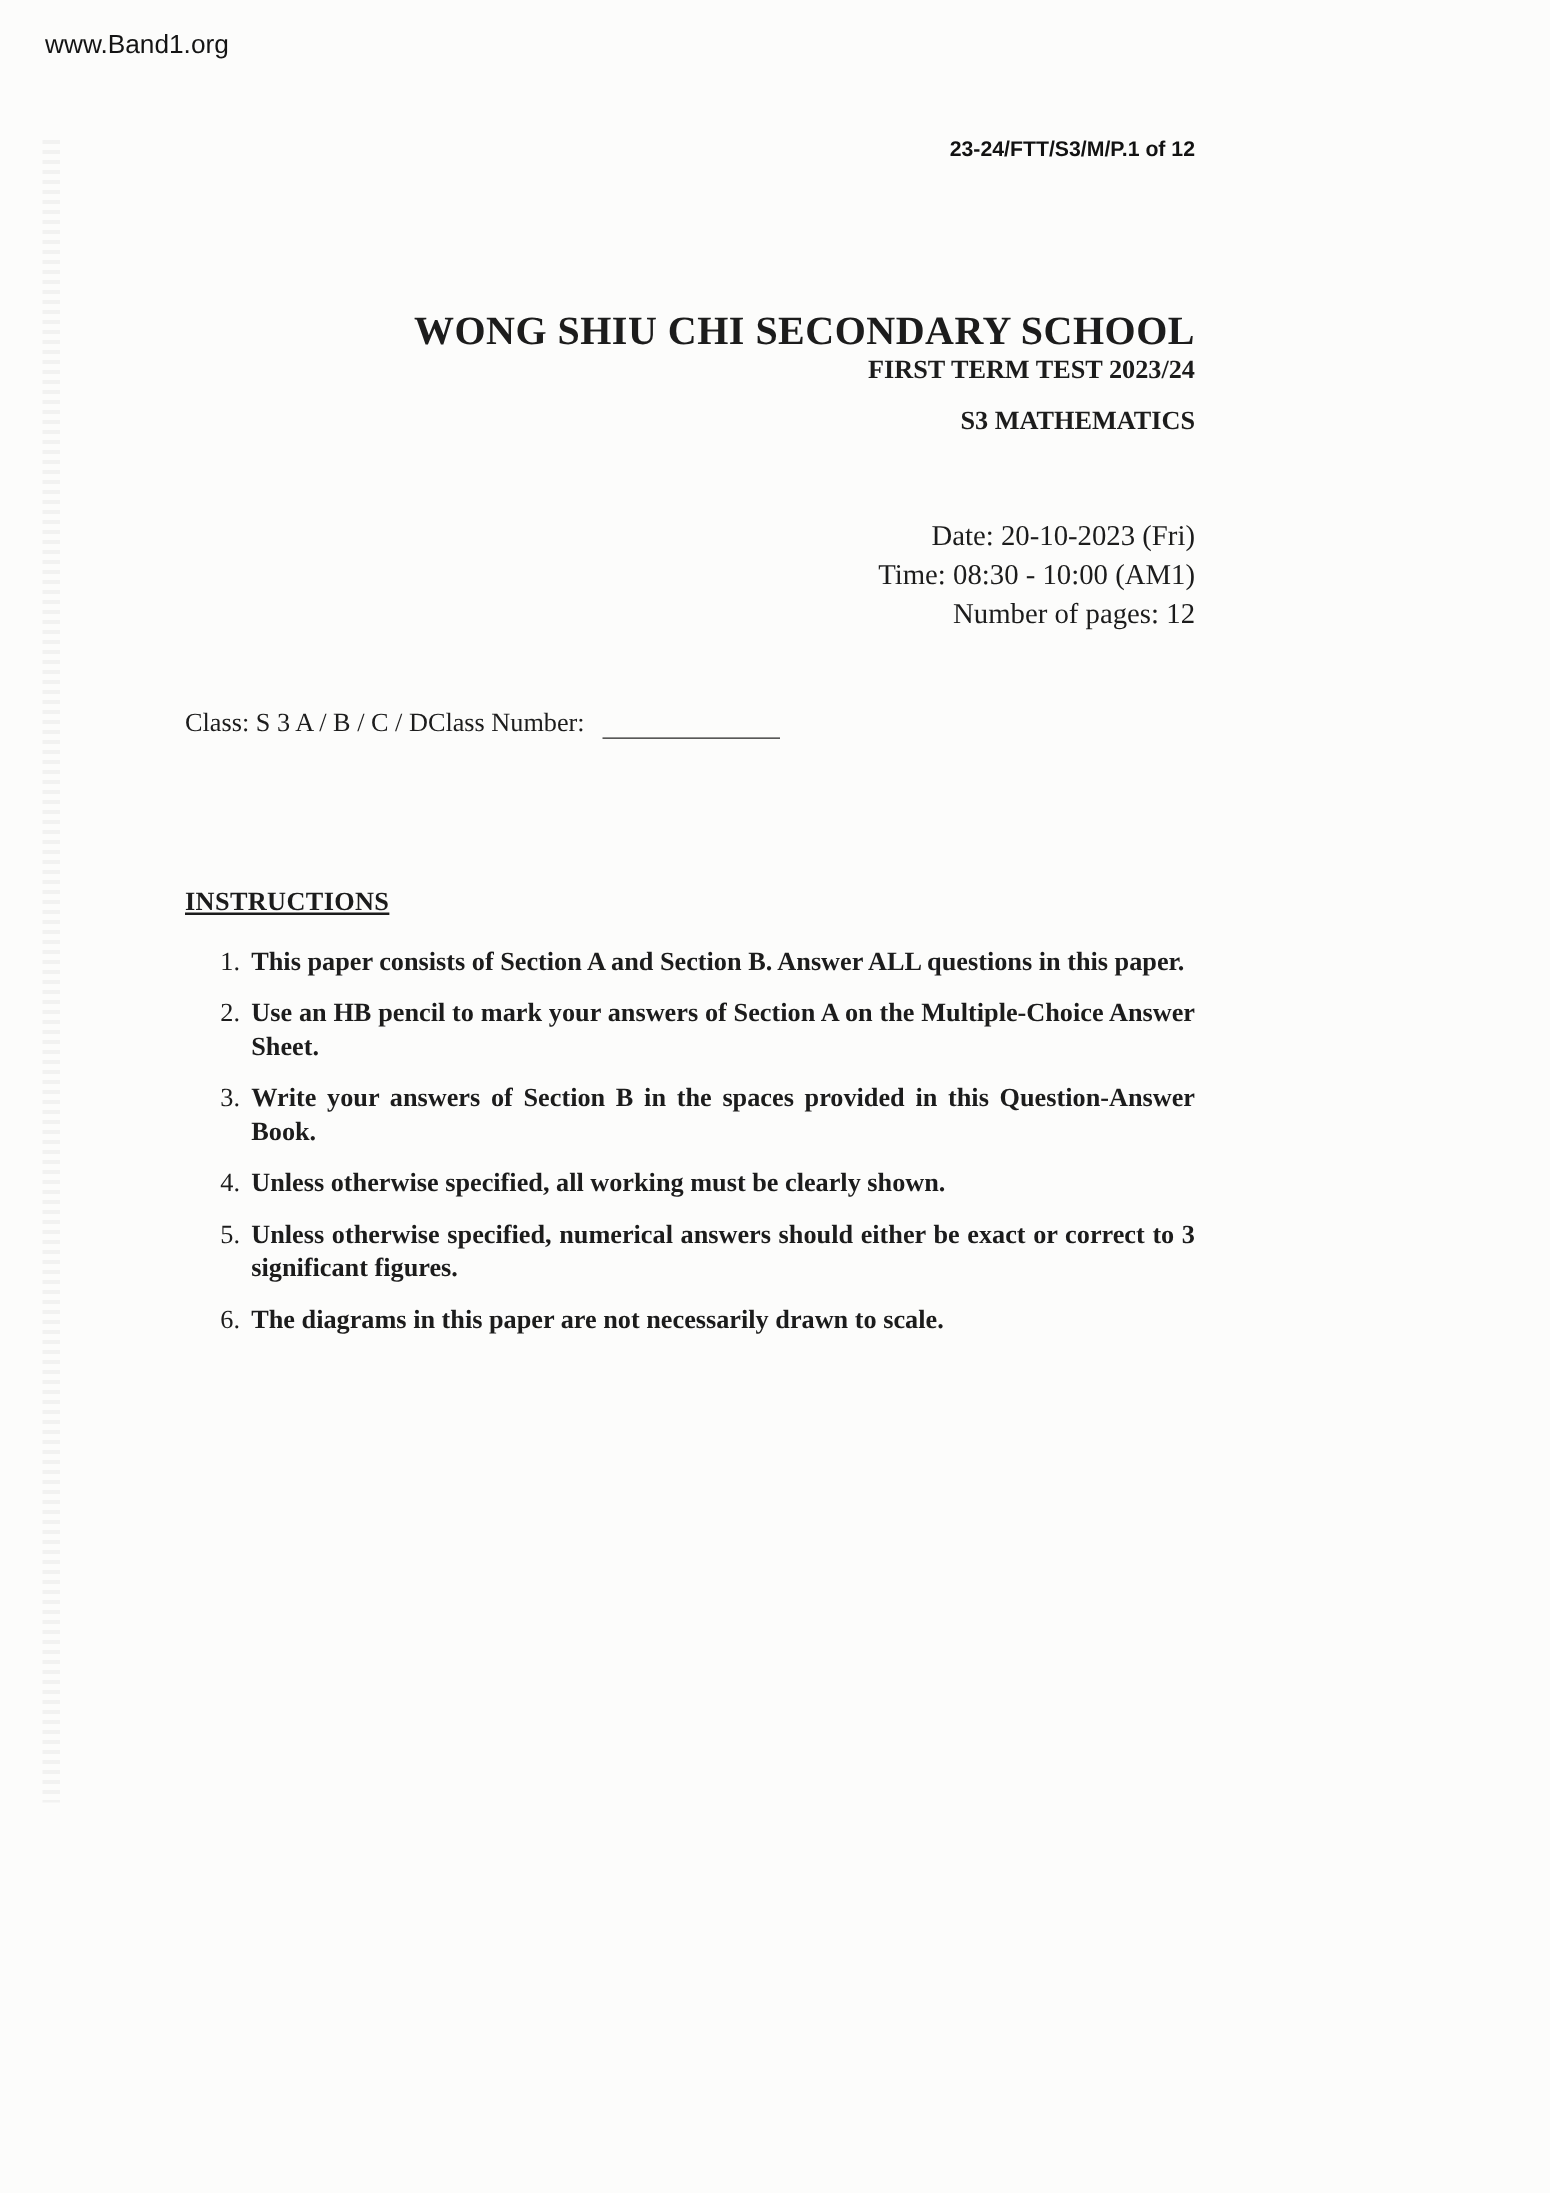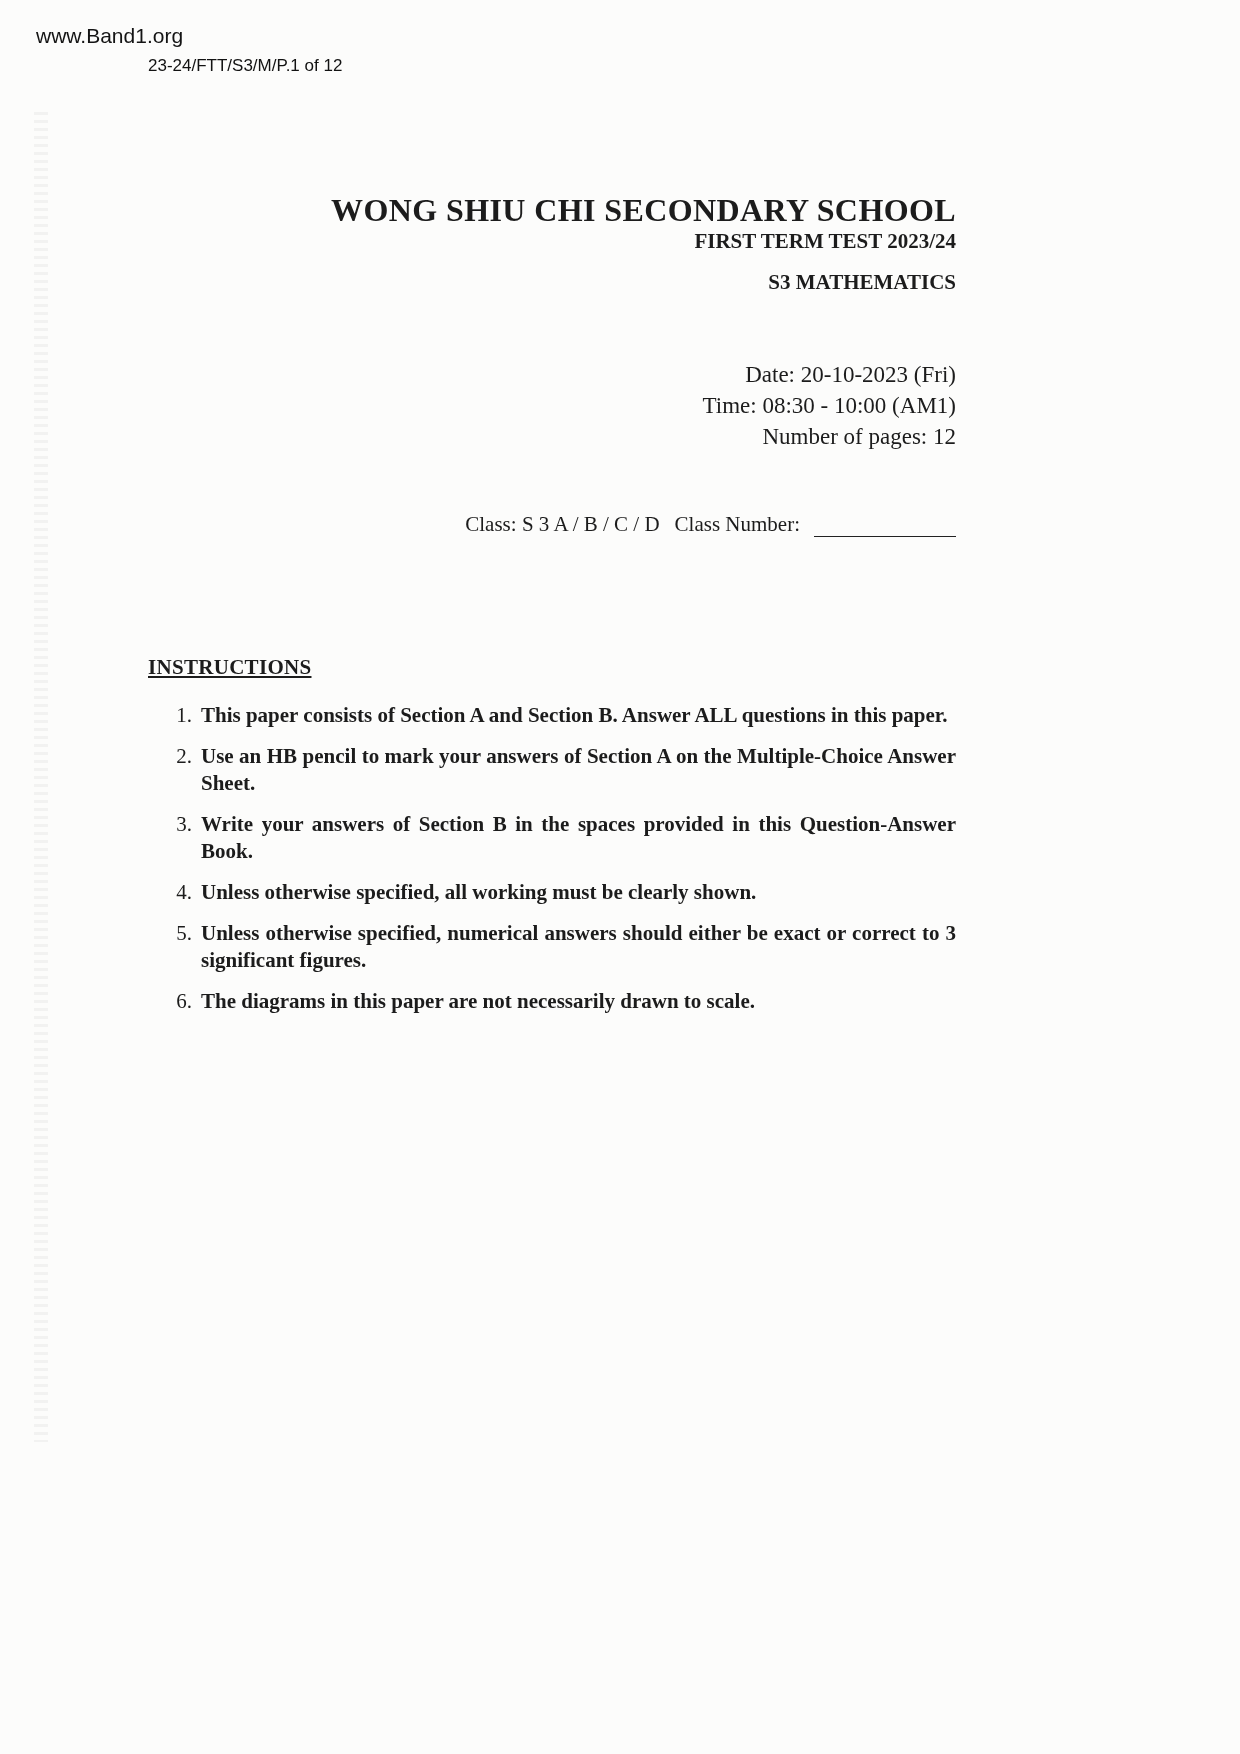--- a/index.html
+++ b/index.html
@@ -38,24 +38,24 @@
   }
 
   .content {
     position: absolute;
     left: 148px;
     top: 0;
     width: 808px;
   }
 
   .page-ref {
-    margin-top: 56px;
-    text-align: left;
+    margin-top: 110px;
+    text-align: right;
     font-family: "Liberation Sans", sans-serif;
-    font-weight: normal;
+    font-weight: bold;
     font-size: 17px;
     color: #121212;
   }
 
   .title-block { margin-top: 116px; text-align: right; }
   .school {
     font-size: 32px;
     font-weight: bold;
     letter-spacing: 0.4px;
   }
@@ -72,25 +72,25 @@
   .details {
     margin-top: 64px;
     text-align: right;
     font-size: 23px;
     line-height: 31px;
   }
 
   .class-row {
     margin-top: 60px;
     display: flex;
-    justify-content: flex-end;
+    justify-content: flex-start;
     align-items: flex-end;
     font-size: 21px;
   }
-  .class-number-group { display: flex; align-items: flex-end; margin-left: 15px; }
+  .class-number-group { display: flex; align-items: flex-end; }
   .blank-line {
     display: inline-block;
     width: 142px;
     height: 20px;
     margin-left: 14px;
     border-bottom: 1.6px solid #222;
   }
 
   .instructions { margin-top: 118px; }
   .instructions-heading {

